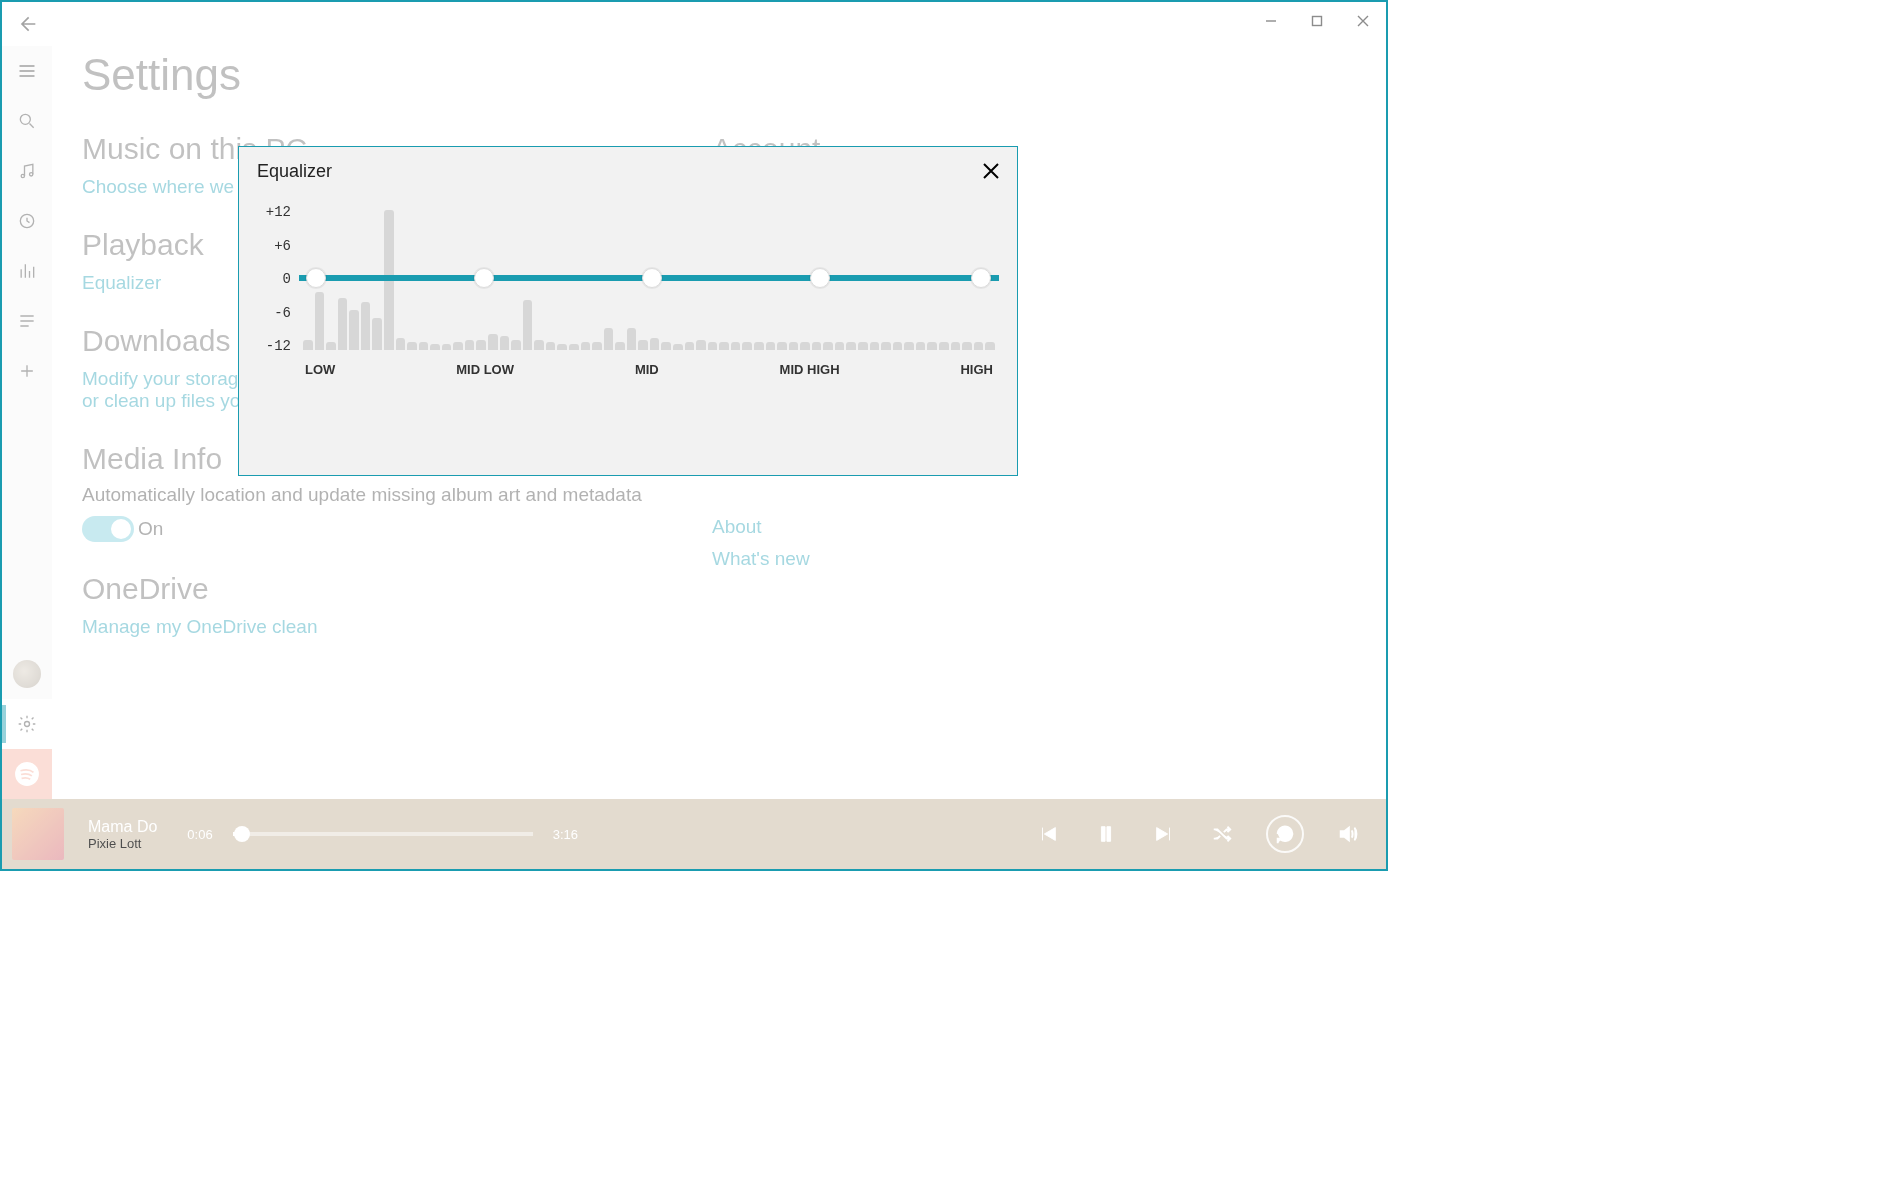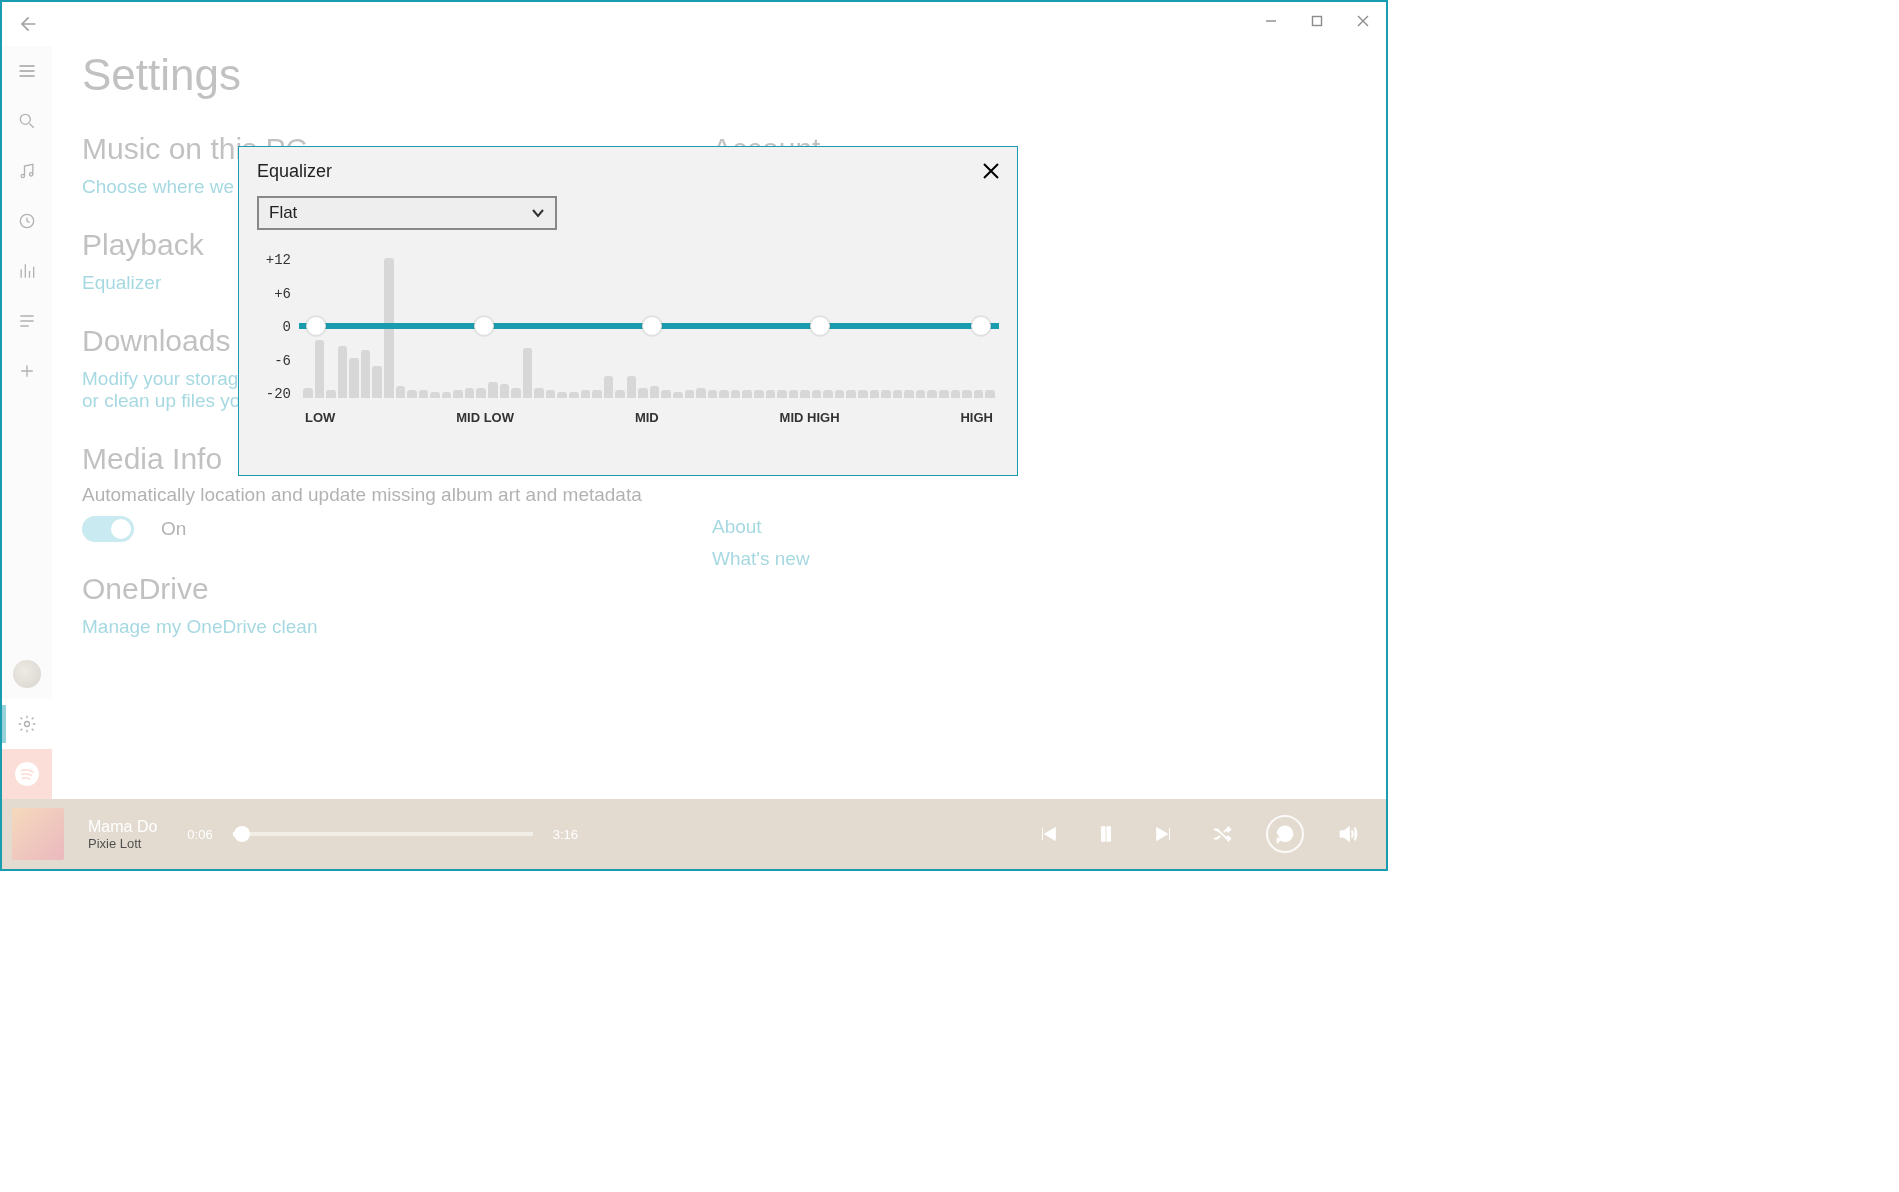--- a/index.html
+++ b/index.html
@@ -69,21 +69,21 @@
   .col2 { margin-left: 30px; }
   .section-head {
     font-weight:300; color:#777; font-size:30px; margin-top:12px;
   }
   .link {
     color:#3aa9bd; font-size:19px; margin-top:10px; display:block;
   }
   .plain {
     color:#555; font-size:19px; margin-top:8px;
   }
-  .toggle-row { display:flex; align-items:center; gap:27px; margin-top:10px;}
+  .toggle-row { display:flex; align-items:center; gap:4px; margin-top:10px;}
   .toggle {
     width:52px;height:26px;border-radius:13px;background:#85d0dd;position:relative;
   }
   .toggle::after {
     content:"";position:absolute;right:3px;top:3px;width:20px;height:20px;border-radius:50%;background:#fff;
   }
   .toggle-label { color:#555; font-size:19px; }
 
   
   .dim {
@@ -308,34 +308,28 @@
 
 <div class="dim"></div>
 
 <div class="modal">
   <div class="modal-title">Equalizer</div>
   <div class="modal-close">
     <svg viewBox="0 0 18 18">
         <path d="M2 2L16 16M16 2L2 16"></path>
       </svg>
   </div>
-  <div class="preset-select">
-    <span>Flat</span>
-    <svg viewBox="0 0 14 14">
-        <path d="M2 4l5 6 5-6"></path>
-      </svg>
-  </div>
 
   <div class="eq-area">
     <div class="y-ticks">
       <div>+12</div>
       <div>+6</div>
       <div>0</div>
       <div>-6</div>
-      <div>-20</div>
+      <div>-12</div>
     </div>
     <div class="graph">
       <div class="bars" id="spectrum-bars">
           <div class="bar" style="height: 10px;"></div>
           <div class="bar" style="height: 58px;"></div>
           <div class="bar" style="height: 8px;"></div>
           <div class="bar" style="height: 52px;"></div>
           <div class="bar" style="height: 40px;"></div>
           <div class="bar" style="height: 48px;"></div>
           <div class="bar" style="height: 32px;"></div>

